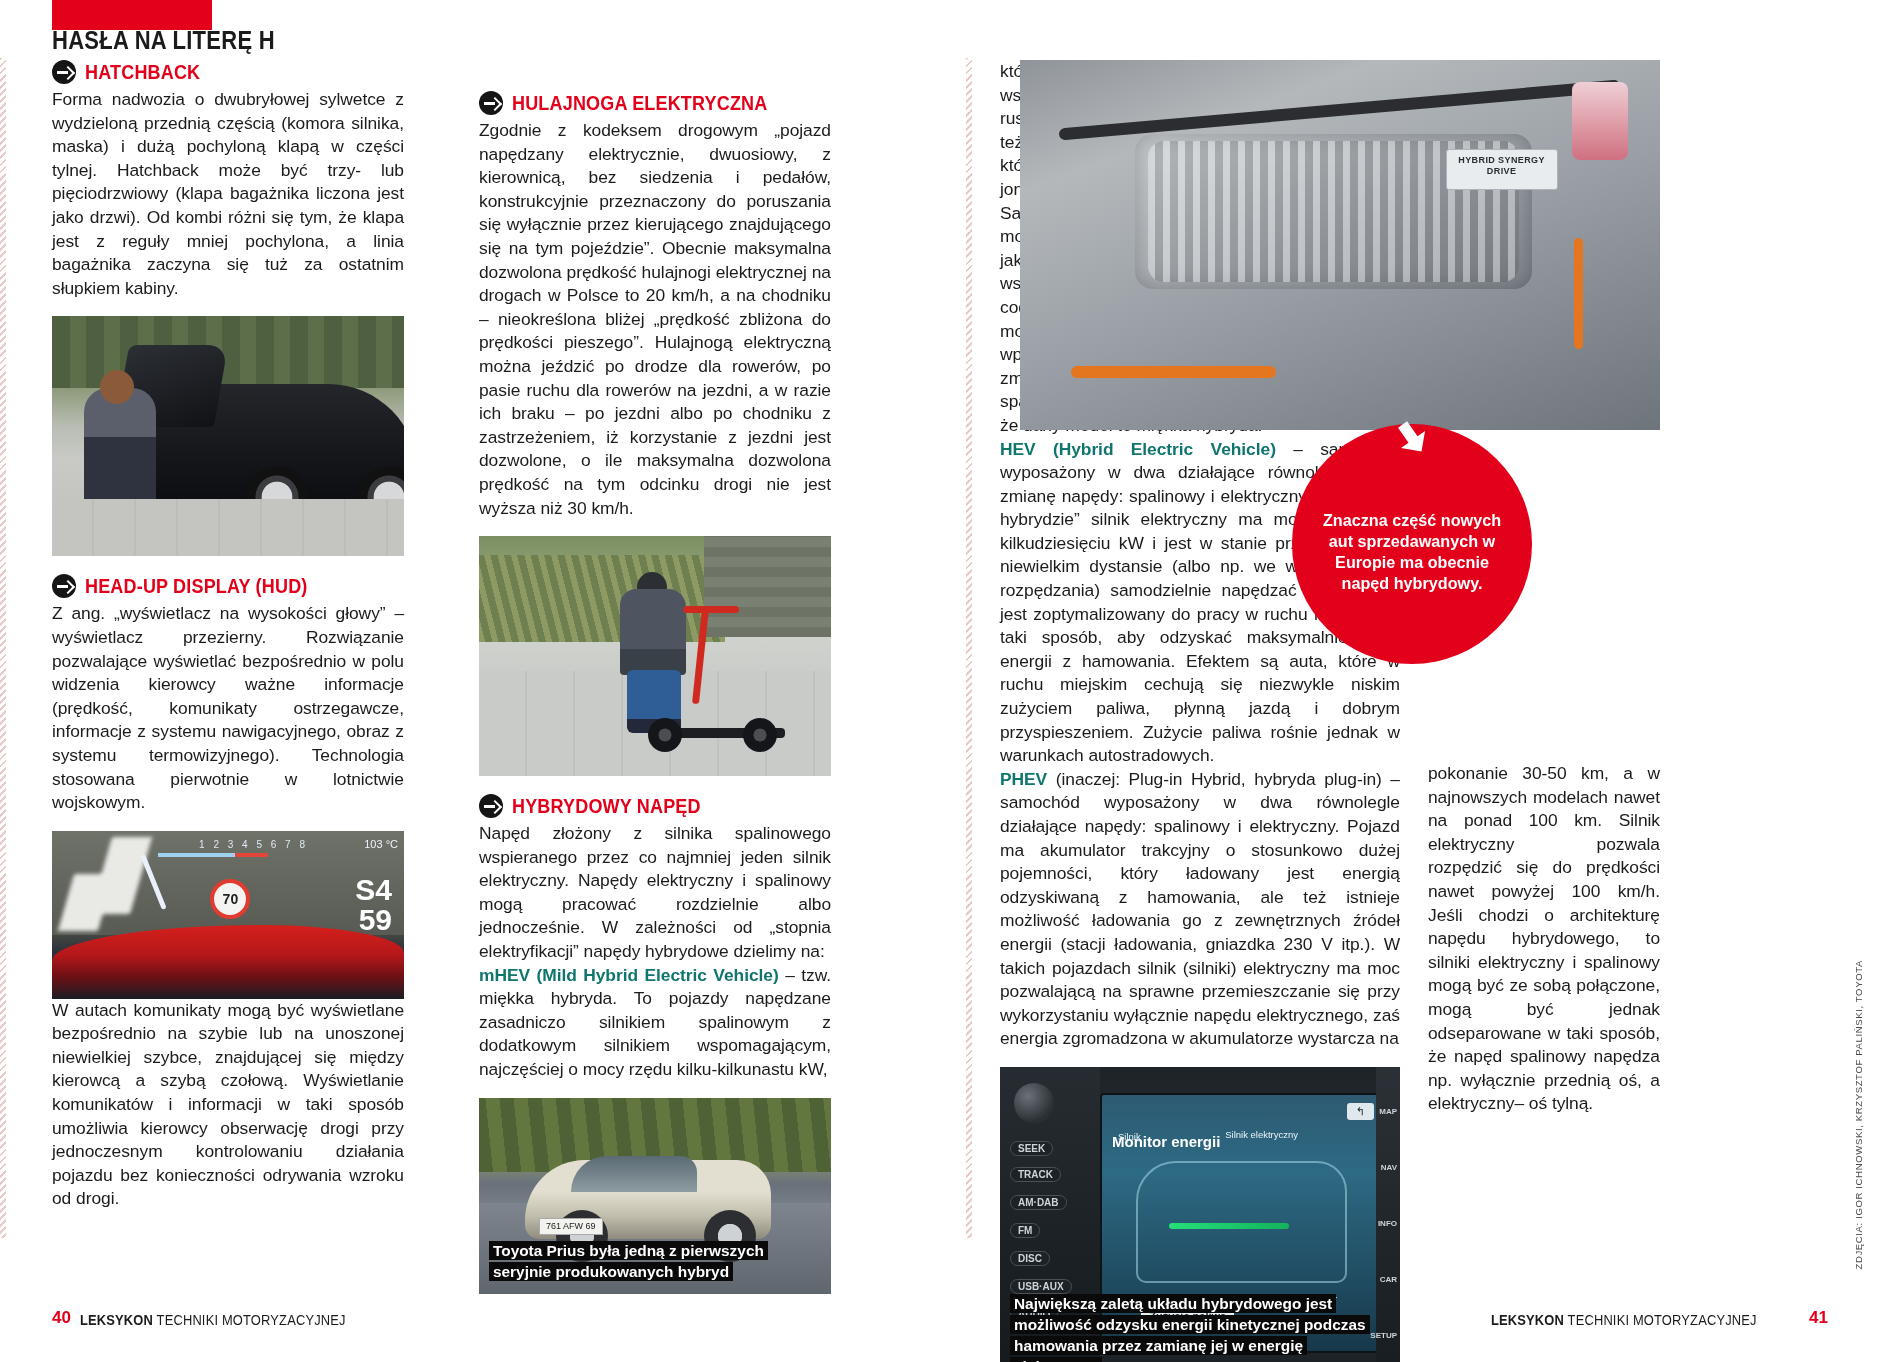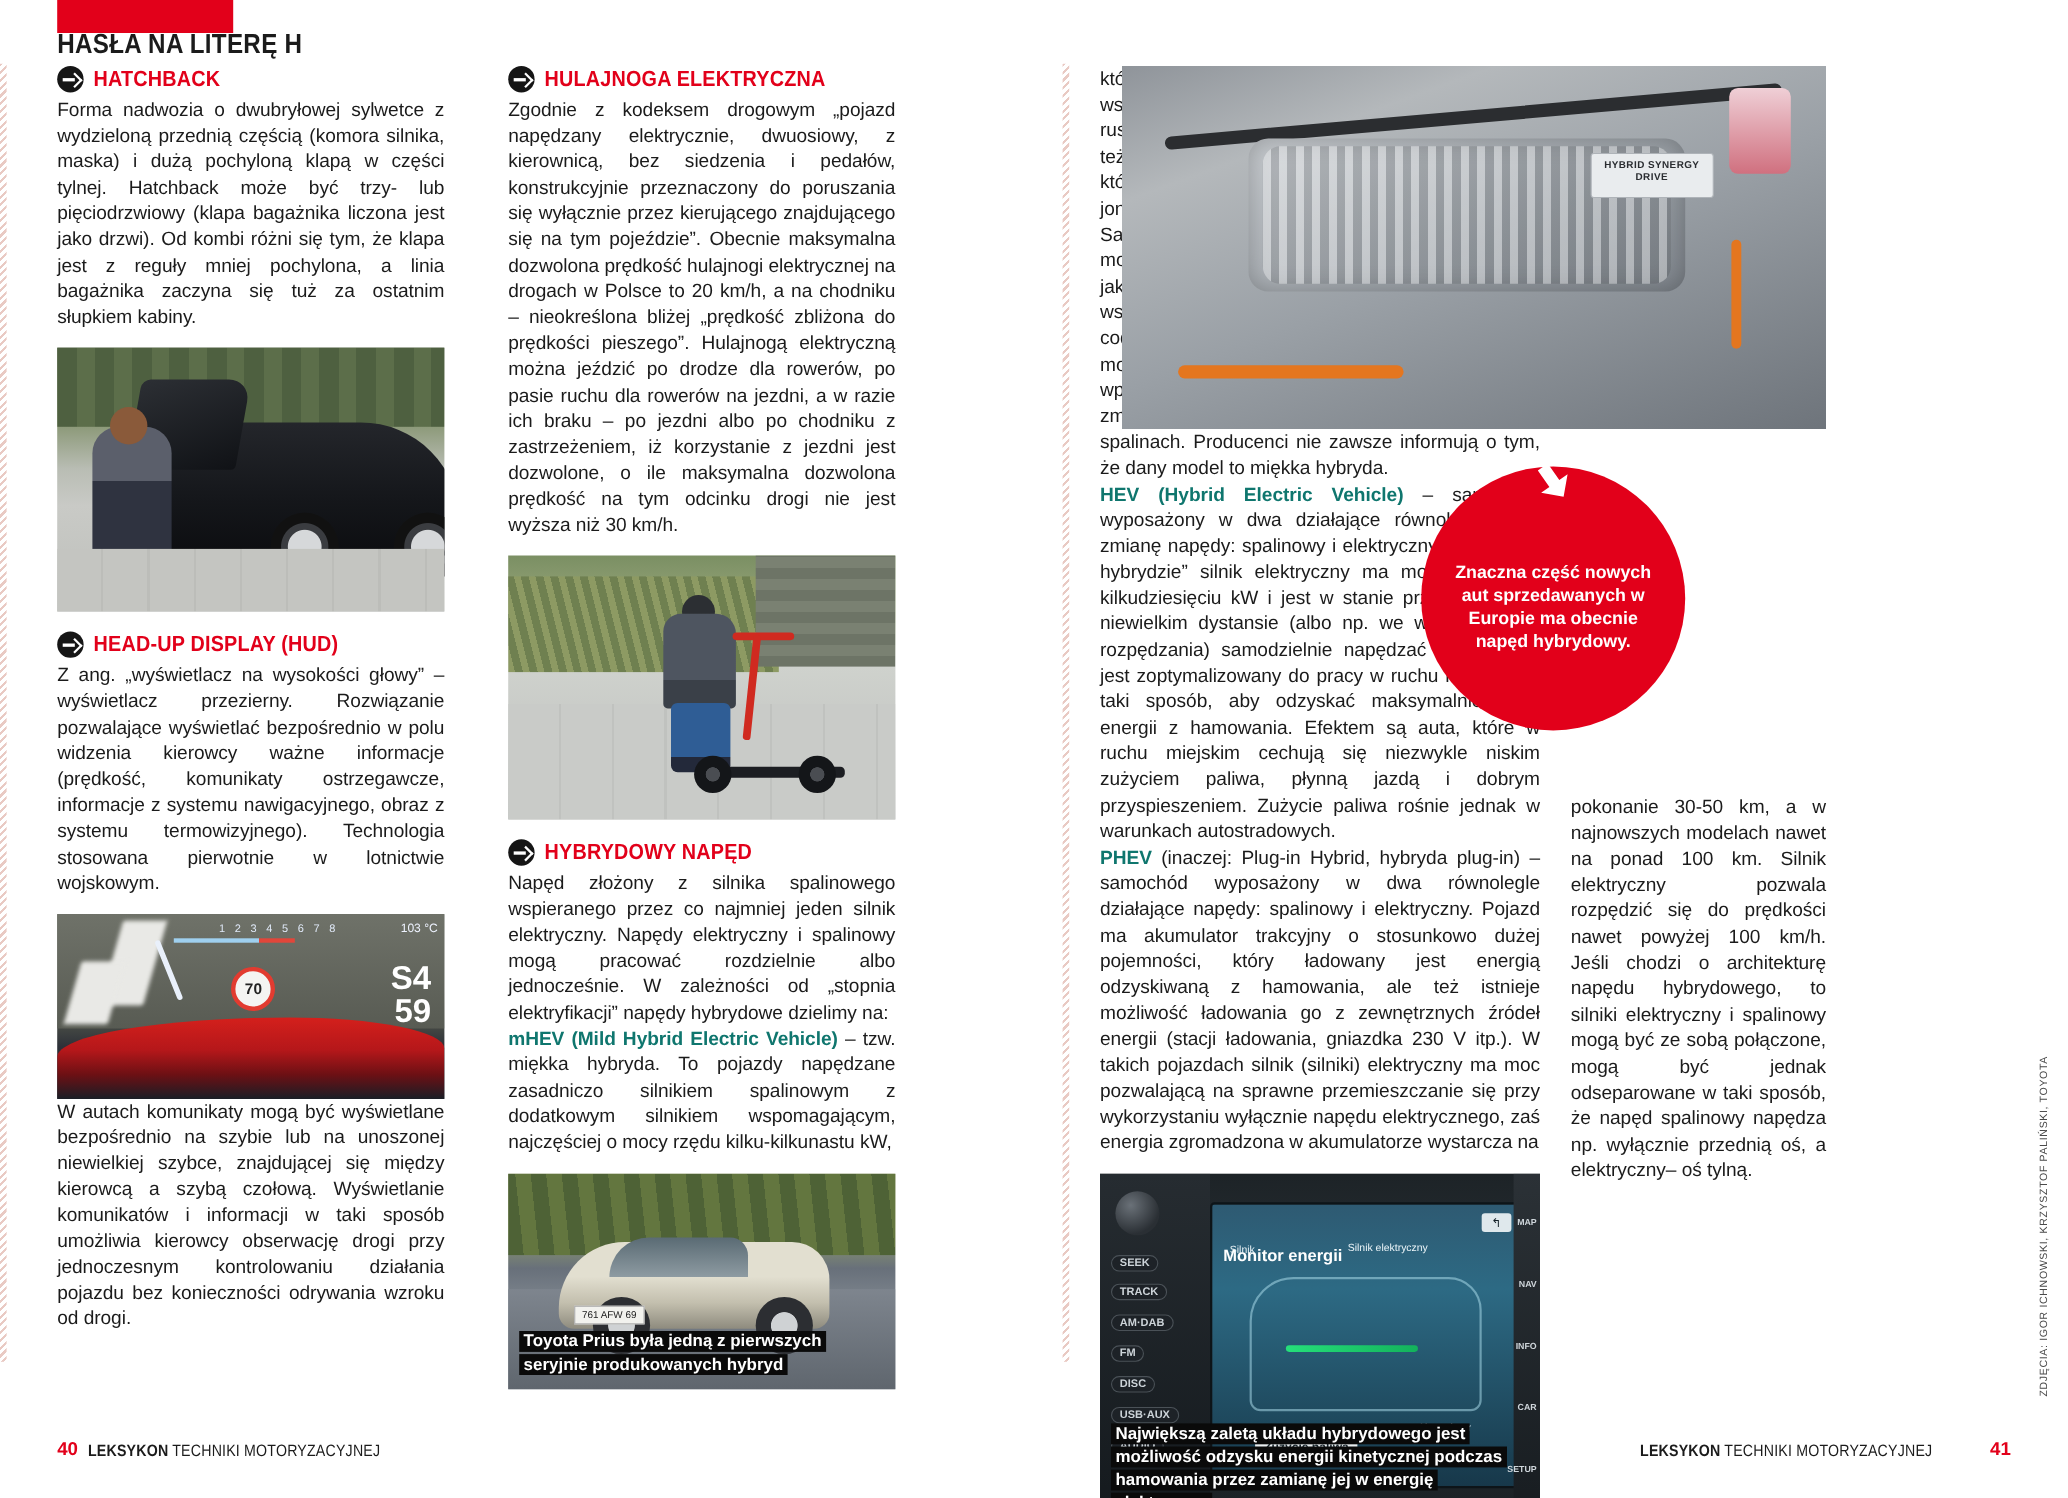--- a/index.html
+++ b/index.html
@@ -22,21 +22,21 @@
     position:absolute;left:52px;top:26px;
     font-size:25px;font-weight:bold;letter-spacing:.3px;
     color:#1b1b1b;
     transform:scaleX(.88);transform-origin:left center;
     white-space:nowrap;
   }
 
   
   .col{position:absolute;top:60px;width:352px;}
   .col1{left:52px;}
-  .col2{left:462px;}
+  .col2{left:479px;margin-top:31px;}
   .col3{left:1000px;width:400px;}
   .col4{left:1428px;width:232px;}
 
   .divider{
     position:absolute;top:58px;width:6px;height:1180px;
     background:repeating-linear-gradient(
       135deg,
       #e8c7c0 0px,#e8c7c0 2px,
       #ffffff 2px,#ffffff 5px);
     opacity:.95;
@@ -416,21 +416,21 @@
         <div class="rbtn" style="top:96px">NAV</div>
         <div class="rbtn" style="top:152px">INFO</div>
         <div class="rbtn" style="top:208px">CAR</div>
         <div class="rbtn" style="top:264px">SETUP</div>
       </div>
       <div class="cap cap-monitor"><span>Największą zaletą układu hybrydowego jest możliwość odzysku energii kinetycznej podczas hamowania przez zamianę jej w energię elektryczną</span></div>
     </div>
   </div>
 
   <div class="col col4">
-    <div class="photo ph-engine" style="width:640px;margin-left:-408px;height:330px">
+    <div class="photo ph-engine" style="width:640px;margin-left:-408px;height:370px">
       <div class="hose"></div>
       <div class="cover"></div>
       <div class="ribs"></div>
       <div class="badge">HYBRID SYNERGY DRIVE</div>
       <div class="res"></div>
       <div class="orange"></div>
       <div class="orange2"></div>
     </div>
 
     <p class="body" style="margin-top:332px">pokonanie 30-50 km, a w najnowszych modelach nawet na ponad 100 km. Silnik elektryczny pozwala rozpędzić się do prędkości nawet powyżej 100 km/h. Jeśli chodzi o architekturę napędu hybrydowego, to silniki elektryczny i spalinowy mogą być ze sobą połączone, mogą być jednak odseparowane w taki sposób, że napęd spalinowy napędza np. wyłącznie przednią oś, a elektryczny– oś tylną.</p>

